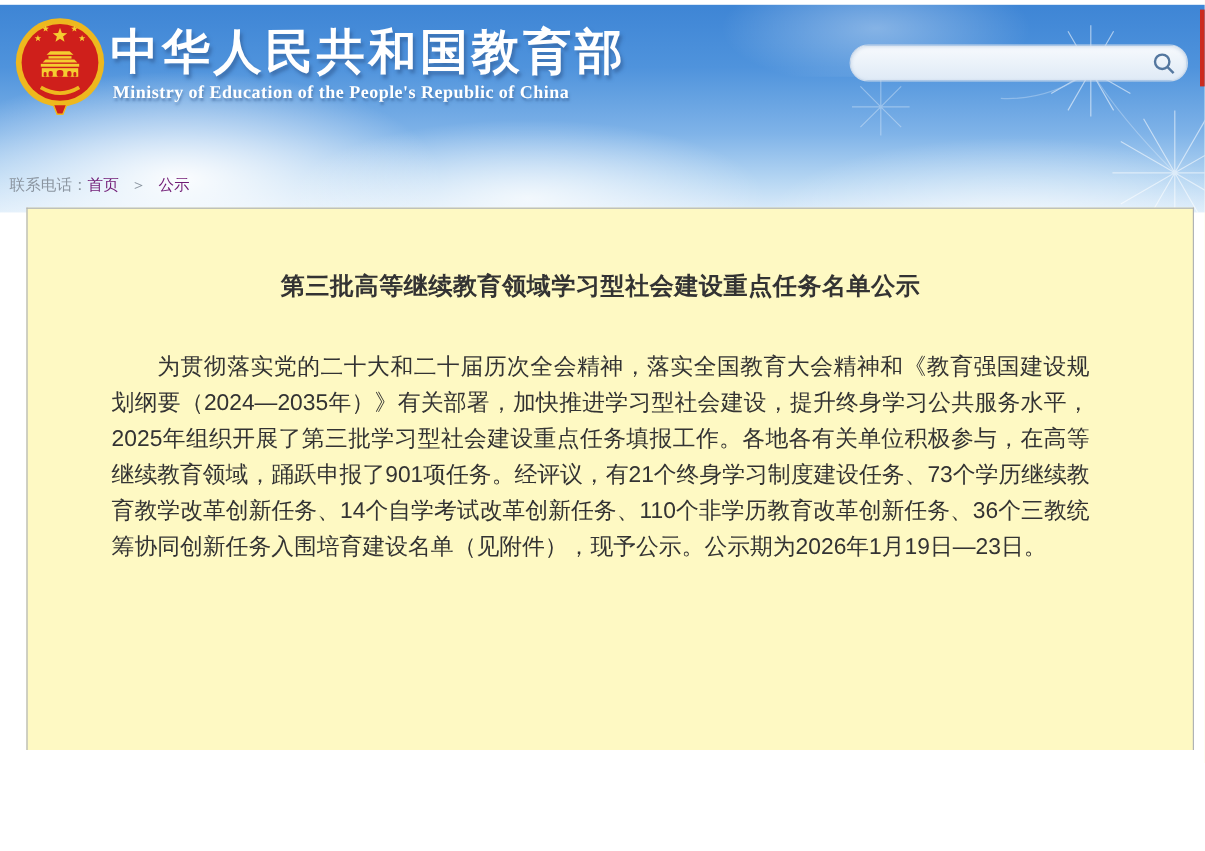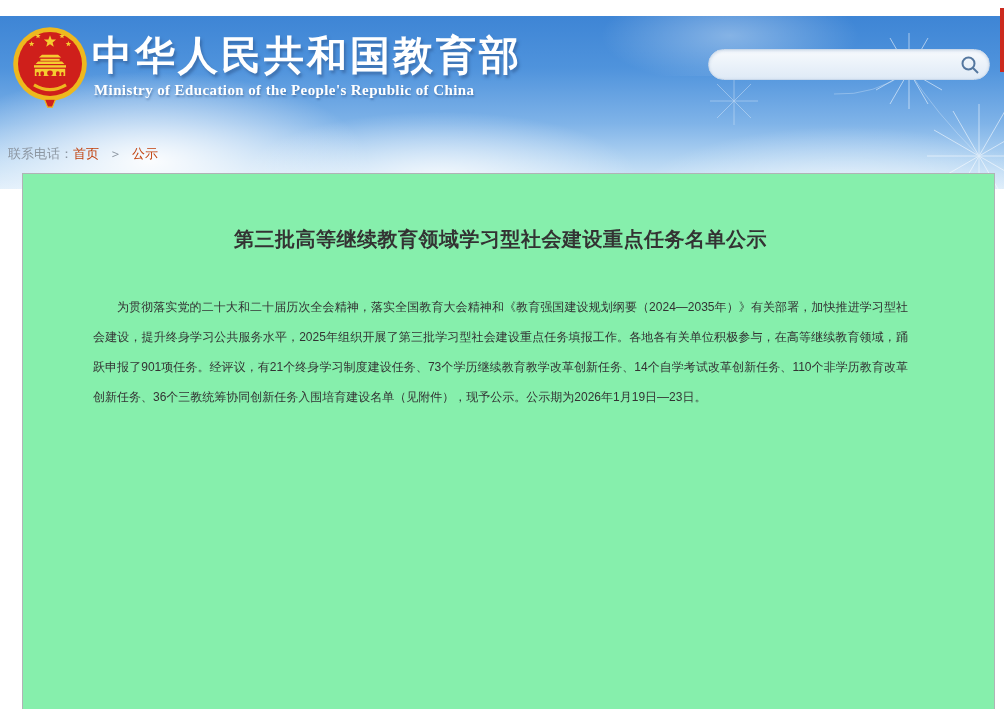--- a/index.html
+++ b/index.html
@@ -6,21 +6,21 @@
   html, body { margin: 0; padding: 0; }
   body {
     width: 1004px; height: 709px;
     overflow: hidden; position: relative;
     background: #ffffff;
     font-family: "Liberation Sans", "DejaVu Sans", sans-serif;
   }
 
   
   .header {
-    position: absolute; left: 0; top: 16px; width: 1004px; height: 173px;
+    position: absolute; left: 0; top: 4px; width: 1004px; height: 173px;
     background: linear-gradient(180deg, #3e85d5 0%, #4f93dc 30%, #7fb3e8 62%, #b7d7f3 85%, #dcecfa 100%);
     overflow: hidden;
   }
   .cloud { position: absolute; pointer-events: none; }
   .cloud-a { left: -70px; top: 55px; width: 440px; height: 150px;
     background: radial-gradient(ellipse at 50% 60%, rgba(255,255,255,.95) 0%, rgba(255,255,255,0) 70%); }
   .cloud-b { left: 240px; top: 95px; width: 400px; height: 120px;
     background: radial-gradient(ellipse at 50% 55%, rgba(255,255,255,.75) 0%, rgba(255,255,255,0) 70%); }
   .cloud-c { right: -50px; top: 110px; width: 420px; height: 130px;
     background: radial-gradient(ellipse at 50% 55%, rgba(255,255,255,.6) 0%, rgba(255,255,255,0) 70%); }
@@ -57,43 +57,43 @@
   .search-btn {
     width: 38px; height: 100%; border: none; background: transparent; cursor: pointer;
     display: flex; align-items: center; justify-content: center; padding: 0;
   }
 
   
   .breadcrumb {
     position: absolute; left: 8px; top: 145px; z-index: 3;
     font-size: 13px; color: #8b95a0; white-space: nowrap;
   }
-  .breadcrumb a { color: #c2410c; text-decoration: none; cursor: pointer; }
+  .breadcrumb a { color: #701a75; text-decoration: none; cursor: pointer; }
   .breadcrumb .sep { margin: 0 10px; }
 
   
   .scrollbar-thumb {
     position: absolute; right: 0; top: 8px; width: 4px; height: 64px;
     background: #cc2a1e; z-index: 9; cursor: pointer;
   }
 
   
   .card {
-    position: absolute; left: 22px; top: 173px; width: 973px; height: 536px;
-    background: #86efac; border: 1px solid #b0b3b6; border-bottom: none;
+    position: absolute; left: 22px; top: 173px; width: 973px; height: 452px;
+    background: #fef9c3; border: 1px solid #b0b3b6; border-bottom: none;
     padding: 42px 86px 0 70px; z-index: 2;
   }
   .article-title {
     margin: 10px 0 40px; text-align: center;
     font-size: 20px; font-weight: bold; color: #333333; letter-spacing: .5px;
     line-height: 26px;
   }
   .article-body p {
     margin: 0 0 40px; text-indent: 2em; text-align: justify;
-    font-size: 12px; color: #333333; line-height: 30px;
+    font-size: 19px; color: #333333; line-height: 30px;
   }
 </style>
 </head>
 <body>
 
 <div class="header">
   <div class="cloud cloud-a"></div>
   <div class="cloud cloud-b"></div>
   <div class="cloud cloud-c"></div>
   <div class="cloud cloud-d"></div>

